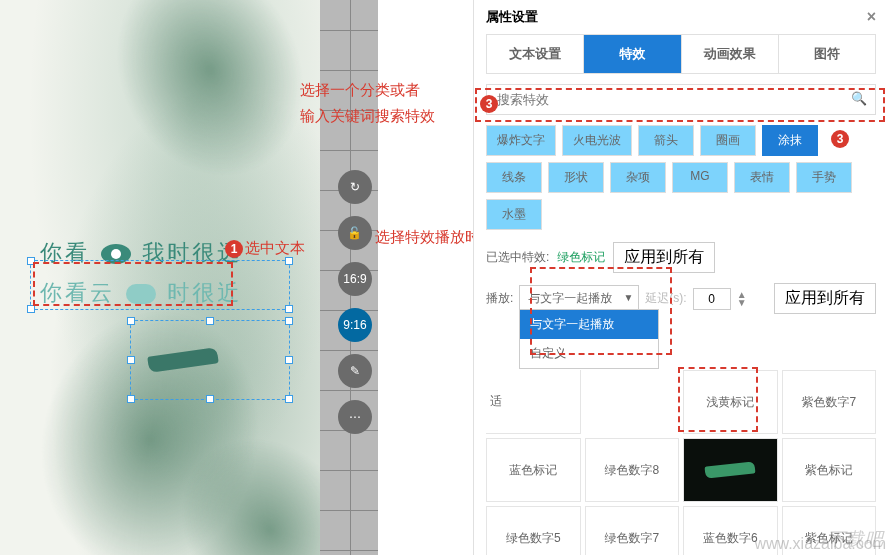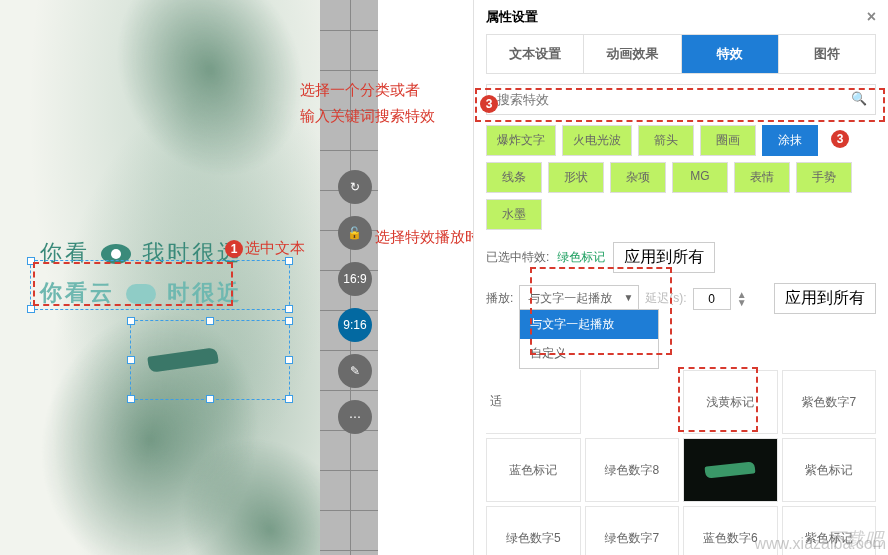--- a/index.html
+++ b/index.html
@@ -11,21 +11,21 @@
 .artboard { position: absolute; left: 0; top: 0; width: 320px; height: 555px; background: #f5f5f0; overflow: hidden; }
 .artboard-bg { position:absolute; inset:0;
  background: radial-gradient(ellipse at 60% 20%, rgba(80,140,110,.25), transparent 60%),
  radial-gradient(ellipse at 70% 70%, rgba(50,110,80,.35), transparent 55%),
  #f2f4ee; }
 .leaf { position:absolute; width:180px; height:220px; background:
  radial-gradient(ellipse at 50% 50%, rgba(30,90,60,.5), transparent 70%);
  transform: rotate(-25deg); filter: blur(1px); }
 .text-line { position: absolute; font-size: 22px; letter-spacing: 3px; font-weight: 500; }
 .tl1 { left: 40px; top: 238px; color: #3a8a7a; }
-.tl2 { left: 40px; top: 278px; color: #6fb8b0; font-weight: bold; }
+.tl2 { left: 40px; top: 278px; color: #6fb8b0; }
 .sel-box { position: absolute; border: 1px dashed #3b9de6; }
 .sel-handle { position: absolute; width: 8px; height: 8px; background: #fff; border: 1px solid #3b9de6; }
 .eye-icon, .cloud-icon { display: inline-flex; align-items:center; justify-content:center; width:30px; height:20px; border-radius:50%; background:#3a8a7a; vertical-align:middle; margin:0 2px; }
 .eye-icon::after { content:""; width:10px; height:10px; background:#fff; border-radius:50%; }
 .cloud-icon { background:#8fccc6; border-radius:10px; }
 .brush-stroke { position:absolute; left:148px; top:352px; width:70px; height:16px; background:#3a7768; border-radius:3px 8px 3px 8px; transform:rotate(-8deg); }
 .red-dash { border:2px dashed #d83a2e; position:absolute; }
 .red-dash.rd1 { left:33px; top:262px; width:200px; height:44px; }
 .anno-text { position:absolute; color:#d83a2e; font-size:15px; font-weight:500; white-space:nowrap; }
 .anno-badge { display:inline-flex; width:18px; height:18px; border-radius:50%; background:#d83a2e; color:#fff; font-size:12px; align-items:center; justify-content:center; font-weight:bold; margin-right:2px; }
@@ -40,21 +40,21 @@
 .tabs { display:flex; border:1px solid #e0e0e0; margin:4px 12px 10px;font-weight:bold; }
 .tab { flex:1; text-align:center; padding:10px 0; font-size:13px; color:#666; cursor:pointer; border-right:1px solid #e0e0e0; }
 .tab:last-child { border-right:none; }
 .tab.active { background:#1e7dd6; color:#fff; }
 .search-wrap { margin:0 12px 10px; position:relative; }
 .search-input { width:100%; padding:7px 28px 7px 10px; border:1px solid #ddd; font-size:13px; color:#888; }
 .search-icon-el { position:absolute; right:8px; top:7px; color:#bbb; font-size:13px; }
 .red-dash.rd-search { left:475px; top:88px; width:410px; height:34px; }
 
 .cat-grid { display:flex; flex-wrap:wrap; gap:6px; padding:0 12px 8px; }
-.cat-btn { padding:6px 10px; border:1px solid #ddd; font-size:12px; color:#666; cursor:pointer; background:#bef264; min-width:56px; text-align:center; }
+.cat-btn { padding:6px 10px; border:1px solid #ddd; font-size:12px; color:#666; cursor:pointer; background:#7dd3fc; min-width:56px; text-align:center; }
 .cat-btn.active { background:#1e7dd6; color:#fff; border-color:#1e7dd6; }
 
 .selected-row { display:flex; align-items:center; gap:8px; padding:4px 12px; font-size:12px; }
 .selected-row .lbl { color:#666; }
 .selected-row .val { color:#1a9e5e; }
 .btn-sm { padding:4px 10px; border:1px solid #ccc; background:#fff; font-size:16px; cursor:pointer; }
 
 .play-row { display:flex; align-items:center; gap:6px; padding:6px 12px; font-size:12px; color:#666; position:relative; }
 .dropdown { position:relative; }
 .dd-sel { border:1px solid #ccc; padding:4px 22px 4px 8px; font-size:12px; min-width:120px; cursor:pointer; background:#fff; }
@@ -139,22 +139,22 @@
   <div class="tool-btn">⋯</div>
 </div>
 
 <div class="panel">
   <div class="panel-head">
     <span>属性设置</span>
     <span class="close-x">×</span>
   </div>
   <div class="tabs">
     <div class="tab">文本设置</div>
+    <div class="tab active">特效</div>
     <div class="tab">动画效果</div>
-    <div class="tab active">特效</div>
     <div class="tab">图符</div>
   </div>
   <div class="search-wrap">
     <input class="search-input" placeholder="搜索特效" style="">
     <span class="search-icon-el">🔍</span>
   </div>
 
   <div class="cat-grid">
     <div class="cat-btn">爆炸文字</div>
     <div class="cat-btn">火电光波</div>

